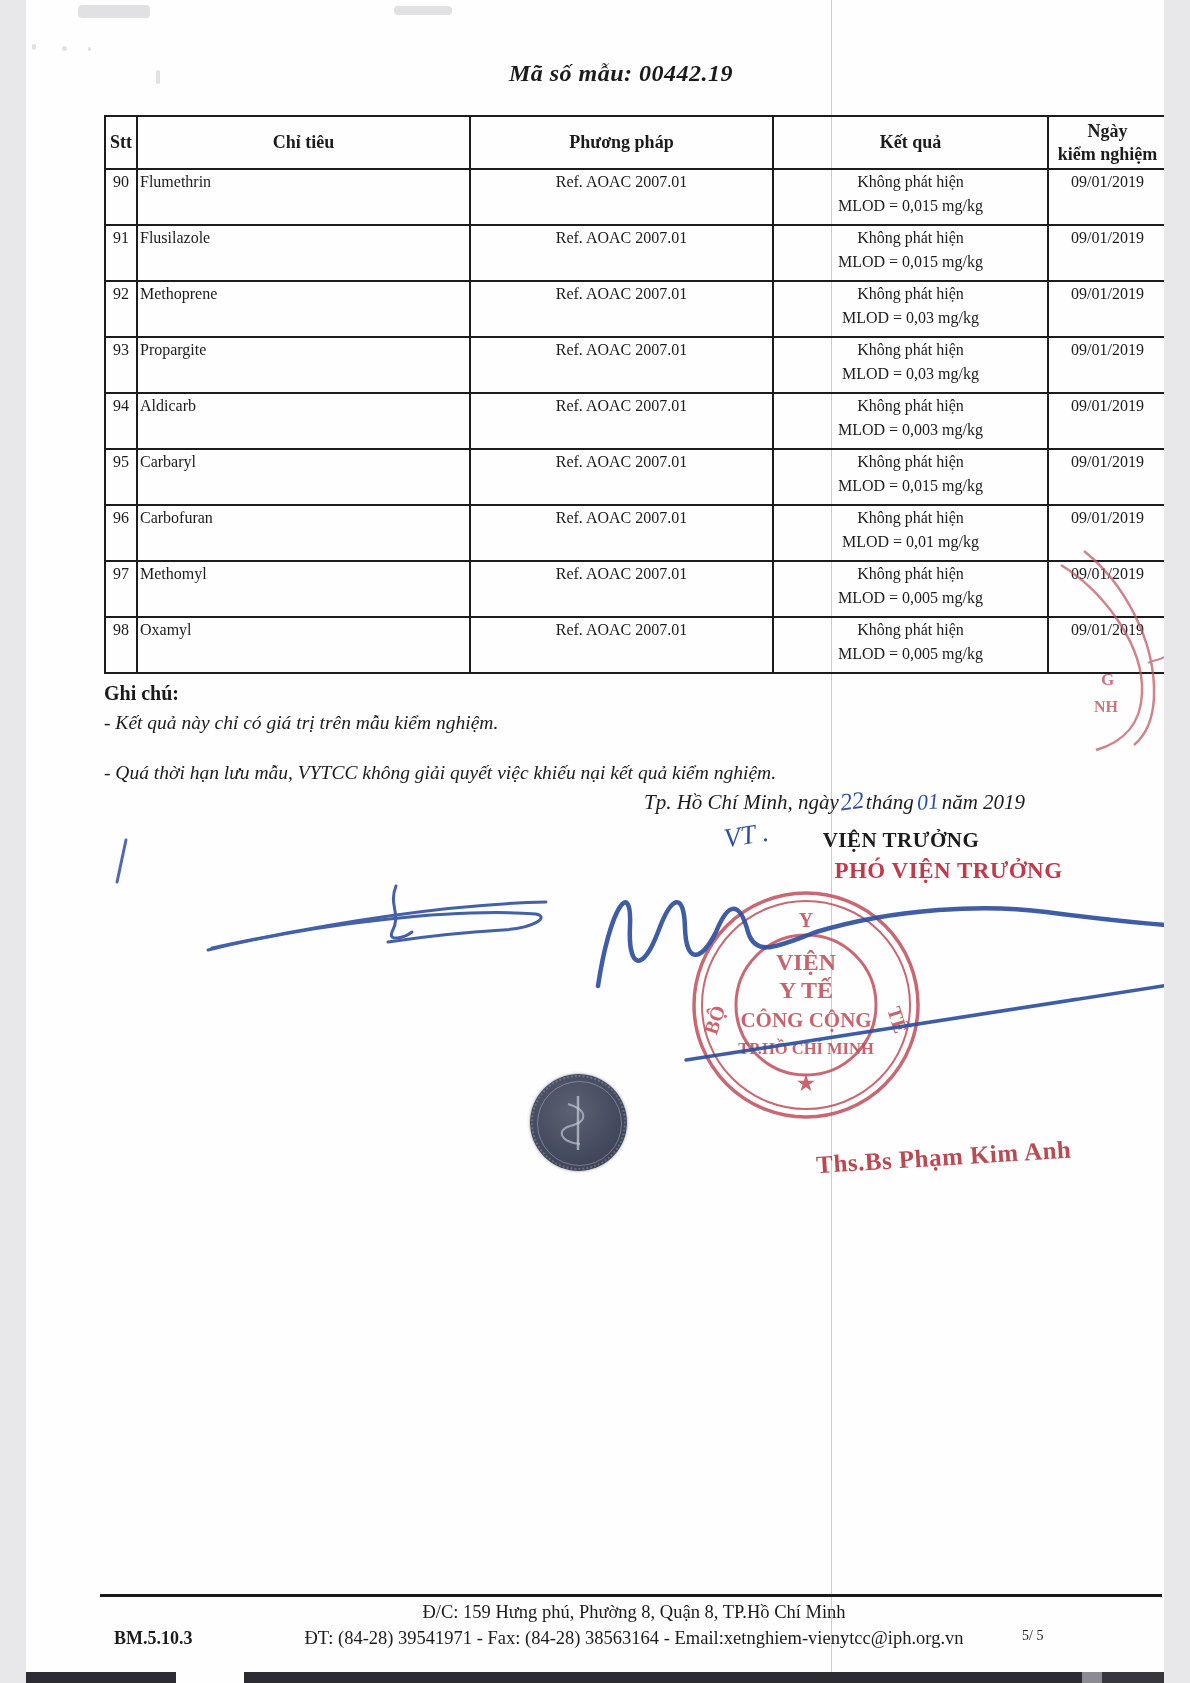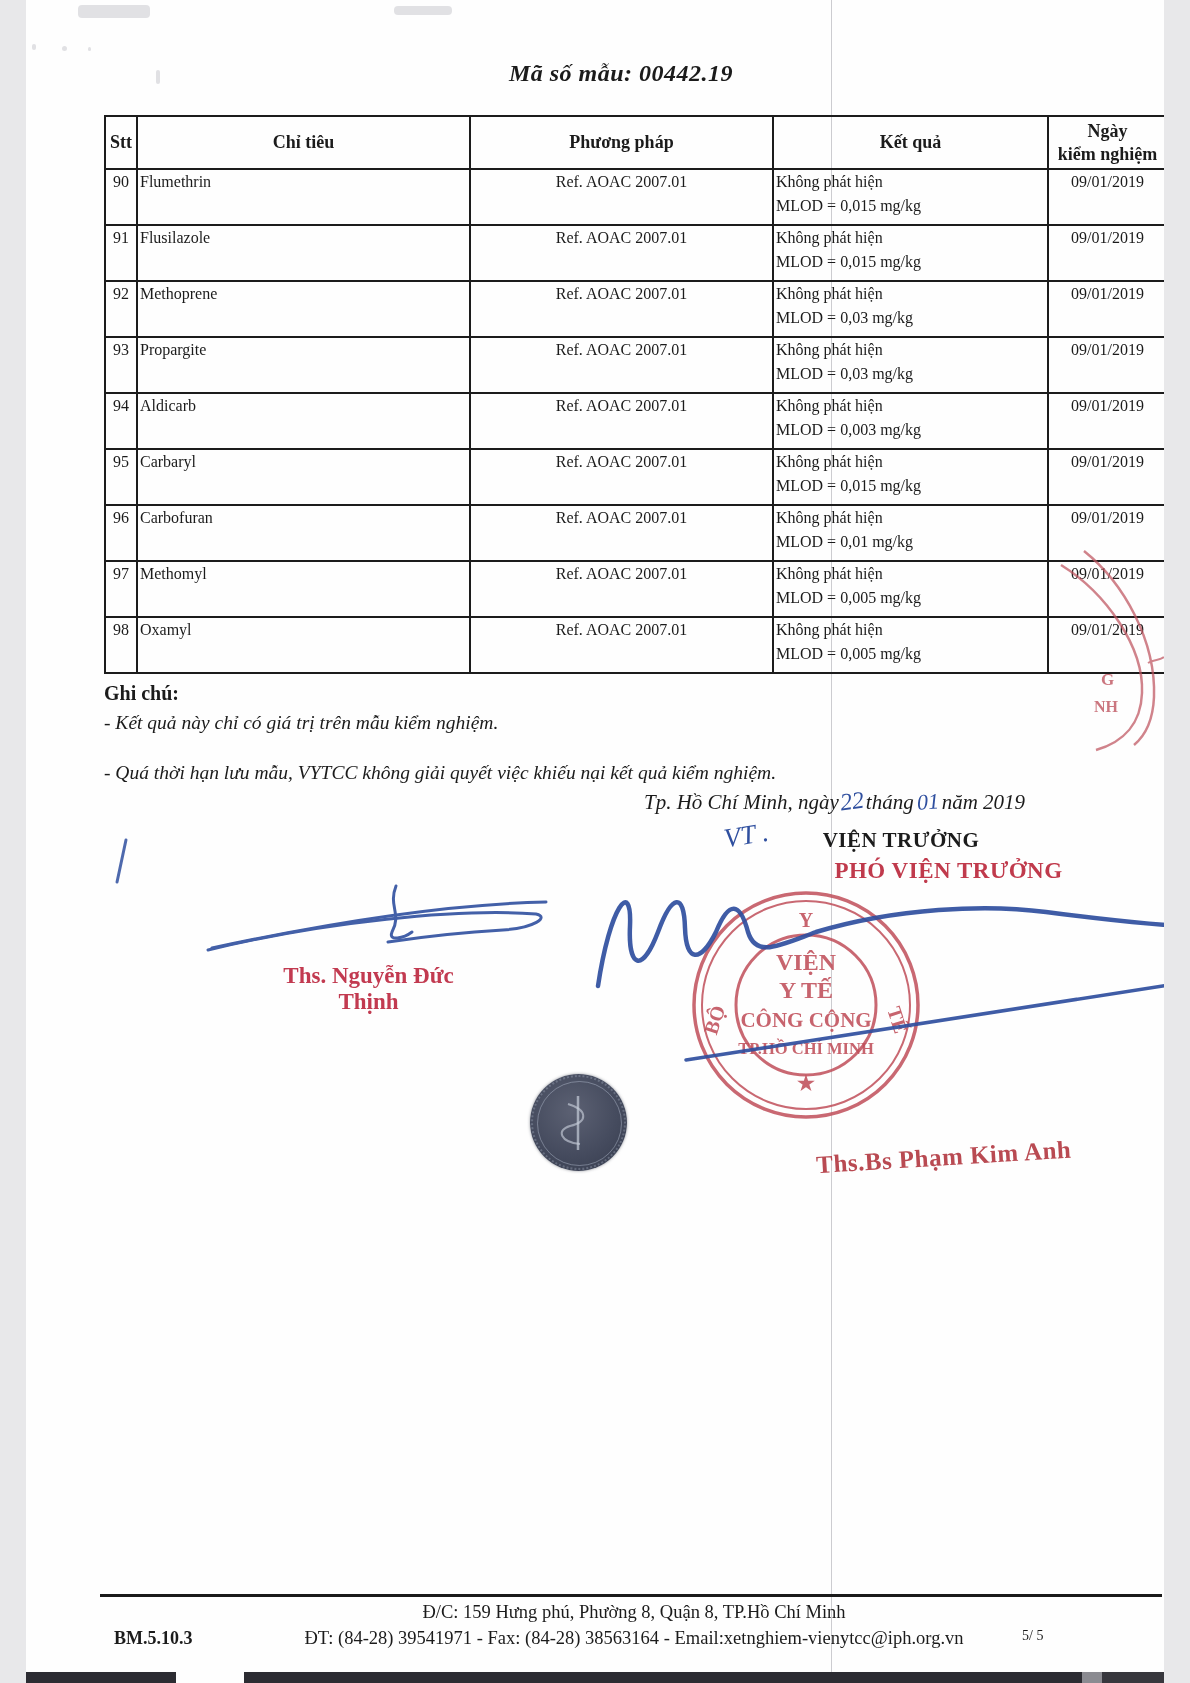--- a/index.html
+++ b/index.html
@@ -10,21 +10,21 @@
   .fold{left:805px;top:0;width:1px;height:1683px;background:#c7c7cb;opacity:.9;}
   
   .title{top:60px;left:0;width:1190px;text-align:center;font-size:24px;font-weight:bold;font-style:italic;letter-spacing:.5px;}
   
   table.results{position:absolute;left:78px;top:115px;width:1062px;border-collapse:collapse;table-layout:fixed;}
   table.results th,table.results td{border:2px solid #1c1c1c;vertical-align:top;font-size:16px;padding:3px 2px;}
   table.results th{font-weight:bold;text-align:center;height:42px;font-size:18px;line-height:1.25;vertical-align:middle;}
   td.c-stt{text-align:center;height:48px;}
   td.c-crit{text-align:left;padding-left:8px;}
   td.c-meth{text-align:center;}
-  td.c-res{text-align:left;}
+  td.c-res{text-align:center;}
   td.c-res .l2{margin-top:6px;}
   td.c-date{text-align:center;}
   
   .notes-title{left:78px;top:682px;font-size:20px;font-weight:bold;}
   .note{left:78px;font-size:19.5px;font-style:italic;width:700px;}
   
   .date-line{left:618px;top:788px;width:520px;font-size:21px;font-style:italic;white-space:nowrap;}
   .ink{color:#2f4f9f;}
   .hand-day{display:inline-block;font-size:24px;transform:rotate(-8deg);font-style:italic;margin:0 2px 0 1px;}
   .hand-month{display:inline-block;font-size:22px;transform:rotate(-4deg);font-style:italic;margin:0 3px;}
@@ -217,21 +217,20 @@
   </div>
 
   <div class="abs stray-tick"></div>
   <svg class="abs" style="left:172px;top:882px;" width="355" height="75" viewBox="0 0 355 75">
     <g stroke="#2f4f9f" fill="none" stroke-width="3" stroke-linecap="round" opacity="0.9">
       <path d="M348,20 C255,22 135,40 14,66"></path>
       <path d="M10,68 C125,40 262,26 338,32 C352,35 336,46 305,48 C270,50 230,54 190,60"></path>
       <path d="M198,4 C190,24 204,32 194,50 C190,60 206,56 214,50"></path>
     </g>
   </svg>
-  <div class="abs left-signer">Ths. Nguyễn Đức Thịnh</div>
 
   <div class="abs right-hand">VT .</div>
   <div class="abs right-title1">VIỆN TRƯỞNG</div>
   <div class="abs right-title2">PHÓ VIỆN TRƯỞNG</div>
 
   <svg class="abs" style="left:655px;top:880px;" width="250" height="250" viewBox="0 0 250 250">
     <g stroke="#c04f5a" fill="none" opacity="0.85">
       <circle cx="125" cy="125" r="112" stroke-width="3.5"></circle>
       <circle cx="125" cy="125" r="104" stroke-width="2"></circle>
       <circle cx="125" cy="125" r="70" stroke-width="3"></circle>

